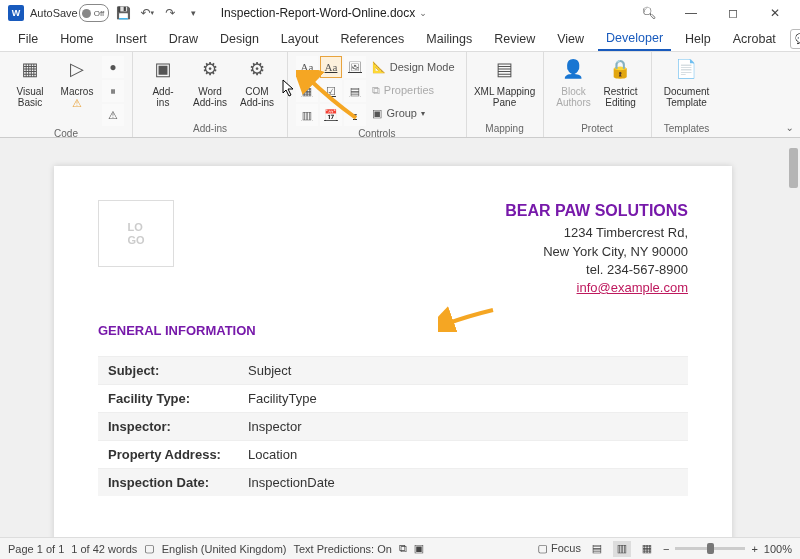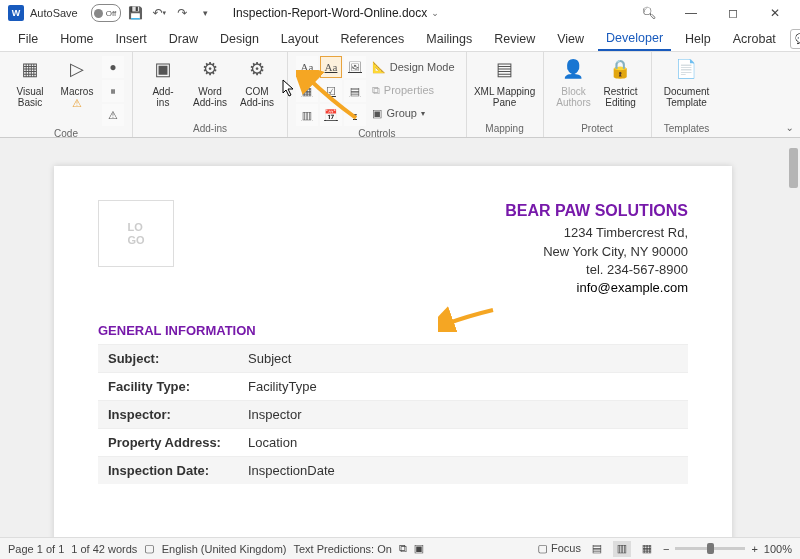--- a/index.html
+++ b/index.html
@@ -1,21 +1,21 @@
 <!DOCTYPE html>
 <html><head>
 <meta charset="utf-8">
 <style>
   * { box-sizing: border-box; margin: 0; padding: 0; font-family: "Segoe UI", Arial, sans-serif; }
   body { width: 800px; height: 559px; overflow: hidden; background: #fff; font-size: 12px; color: #333; position: relative; }
 
   
   .titlebar { height: 26px; display: flex; align-items: center; padding: 0 4px; }
   .word-icon { width: 16px; height: 16px; background: #185ABD; color: #fff; font-size: 9px; font-weight: bold; display: flex; align-items: center; justify-content: center; border-radius: 2px; margin: 0 6px 0 4px; }
-  .autosave { font-size: 11px; color: #333; margin-right: 13px; }
+  .autosave { font-size: 11px; color: #333; margin-right: 1px; }
   .autosave-toggle { width: 30px; height: 18px; border: 1px solid #888; border-radius: 8px; display: inline-flex; align-items: center; padding: 0 2px; font-size: 8px; color: #555; position: relative; margin-right: 8px; }
   .autosave-toggle::after { content:""; width:9px; height:9px; border-radius:50%; background:#888; position:absolute; left:2px; }
   .qat { display: flex; gap: 8px; align-items: center; }
   .qat .ic { width: 15px; height: 15px; display:flex; align-items:center; justify-content:center; color:#555; font-size:12px; }
   .save-ic { color: #7719AA; }
   .doc-title { margin-left: 20px; font-size: 12px; color: #222; display:flex; align-items:center; gap:4px; }
   .win-btns { margin-left: auto; display: flex; gap: 20px; padding-right: 10px; align-items:center; }
   .win-btns div { width: 22px; height: 22px; display:flex; align-items:center; justify-content:center; font-size:12px; color:#444; }
 
   
@@ -44,24 +44,24 @@
   .scroll-area { position:absolute; top:138px; bottom:22px; left:0; right:14px; background:#f0f0f0; overflow:hidden; }
   .page { position:absolute; left:54px; top:28px; width:678px; height:600px; background:#fff; box-shadow:0 0 6px rgba(0,0,0,0.15); padding: 34px 44px; }
   .vscroll { position:absolute; top:138px; bottom:22px; right:0; width:14px; background:#f0f0f0; }
   .vscroll-thumb { position:absolute; top:10px; right:2px; width:9px; height:40px; background:#b5b5b5; border-radius:2px; }
 
   
   .logo-box { width:76px; height:67px; border:1px solid #ddd; display:flex; align-items:center; justify-content:center; color:#ccc; font-size:11px; font-weight:bold; line-height:1.1; }
   .doc-head { display:flex; justify-content:space-between; margin-bottom:26px; }
   .company { text-align:right; font-size:13px; color:#333; line-height:1.4; }
   .company-name { color:#7719AA; font-weight:bold; font-size:16px; margin-bottom:2px; }
-  .email { color:#000000; }
+  .email { color:#be185d; text-decoration:underline; }
   .doc-title-h { font-size:26px; font-weight:bold; color:#333; margin-bottom:20px; }
   .doc-title-h .placeholder { background:#c9c9c9; padding: 3px 10px 9px 2px; }
-  .section-h { color:#7719AA; font-weight:bold; font-size:13px; margin-bottom:6px; }
+  .section-h { color:#7719AA; font-weight:bold; font-size:13px; margin-bottom:18px; }
   table.info { width:100%; border-collapse:collapse; font-size:13px; }
   table.info td { padding:6px 10px; border-top:1px solid #eee; }
   table.info tr:nth-child(odd) td { background:#f5f5f5; }
   table.info td:first-child { font-weight:bold; width:140px; }
 
   
   .arrow { position:absolute; pointer-events:none; }
 
   
   .statusbar { position:absolute; bottom:0; left:0; right:0; height:22px; background:#f5f5f5; border-top:1px solid #ddd; display:flex; align-items:center; padding:0 8px; gap:7px; font-size:11px; color:#444; }

